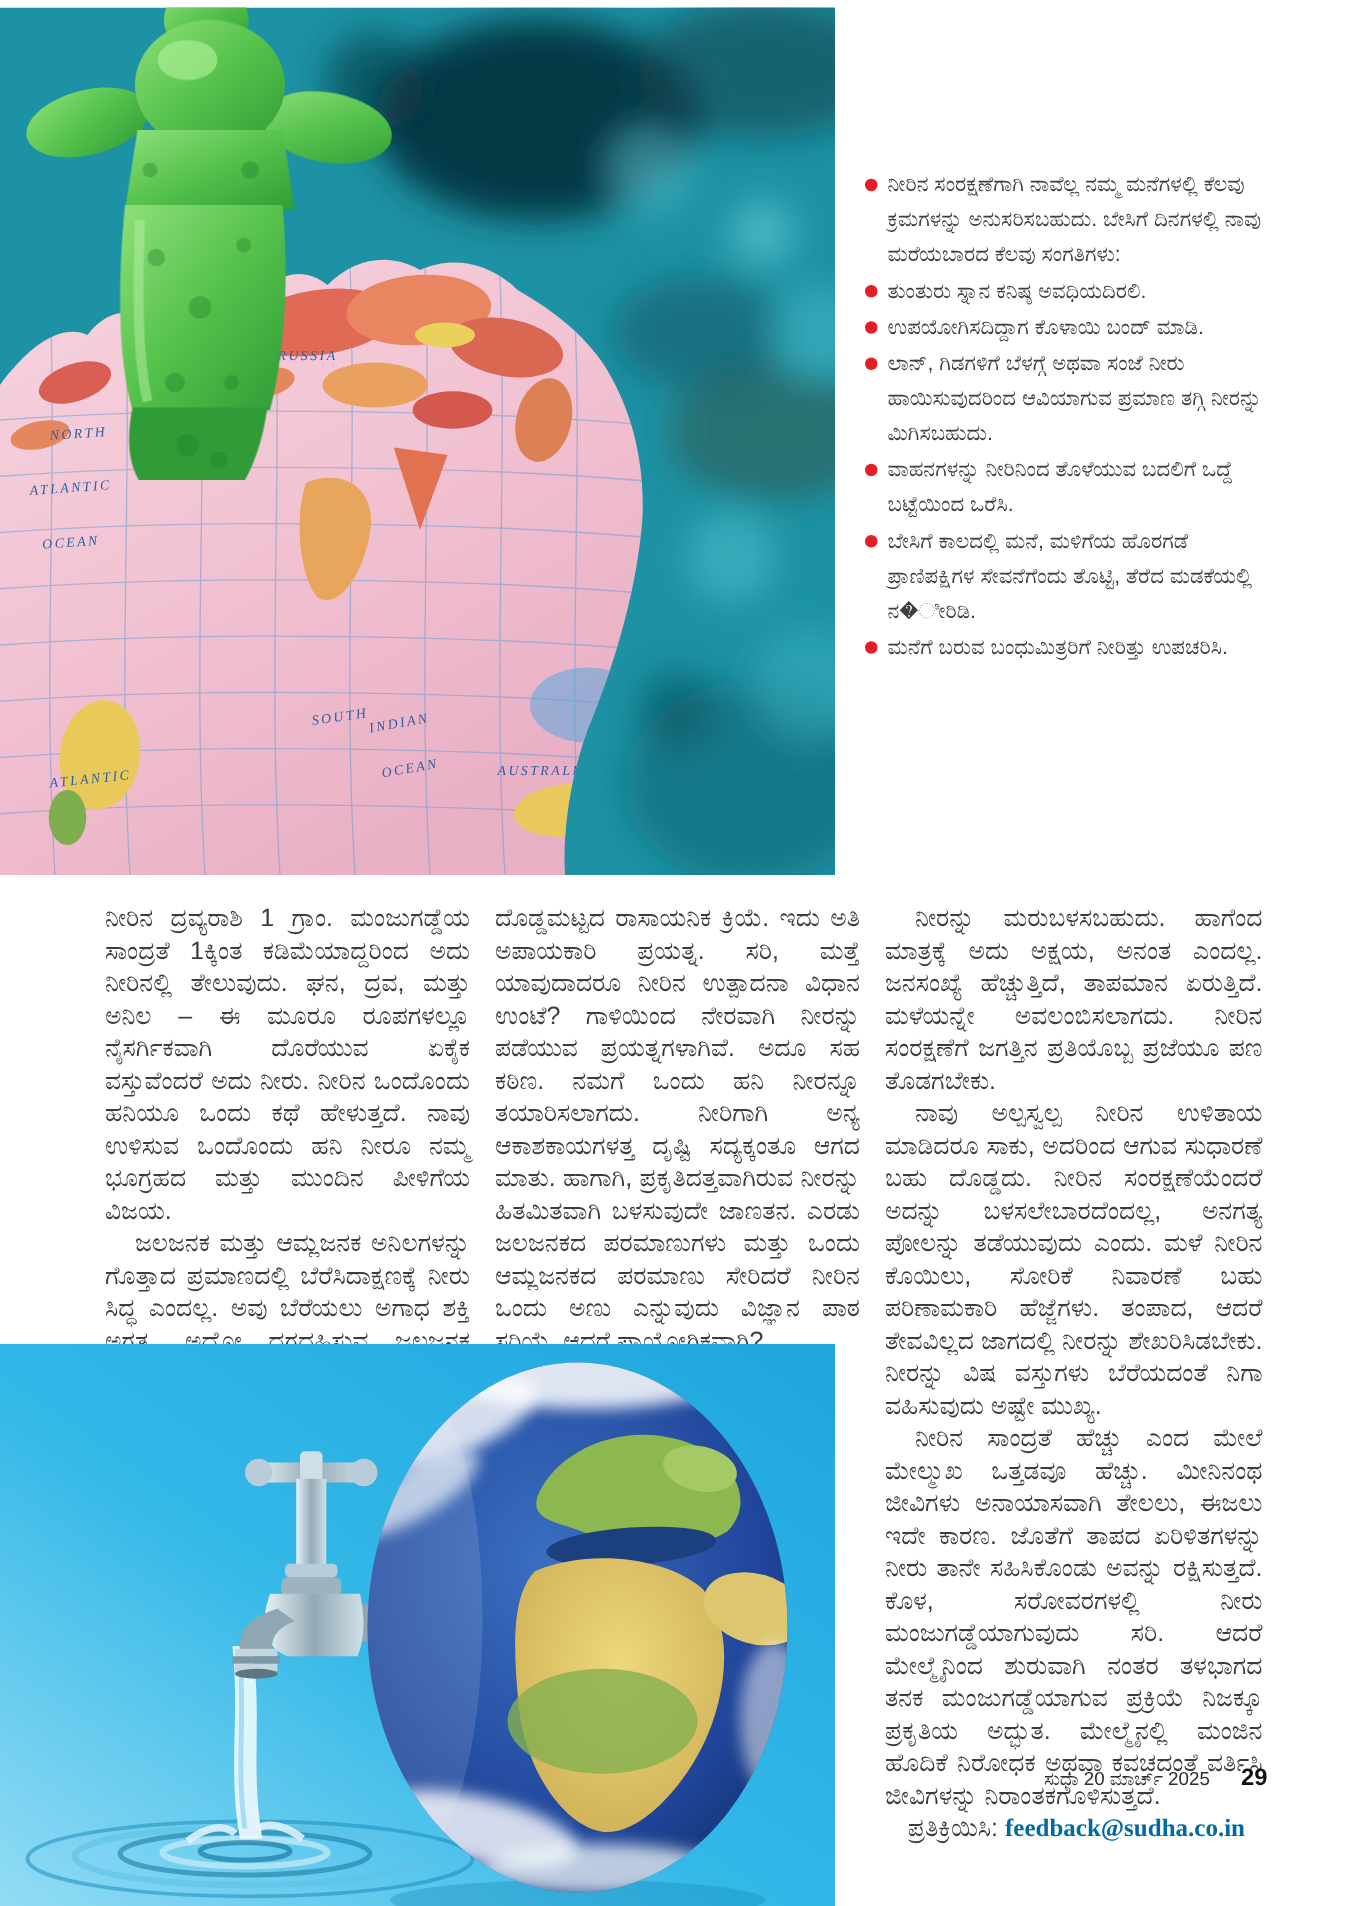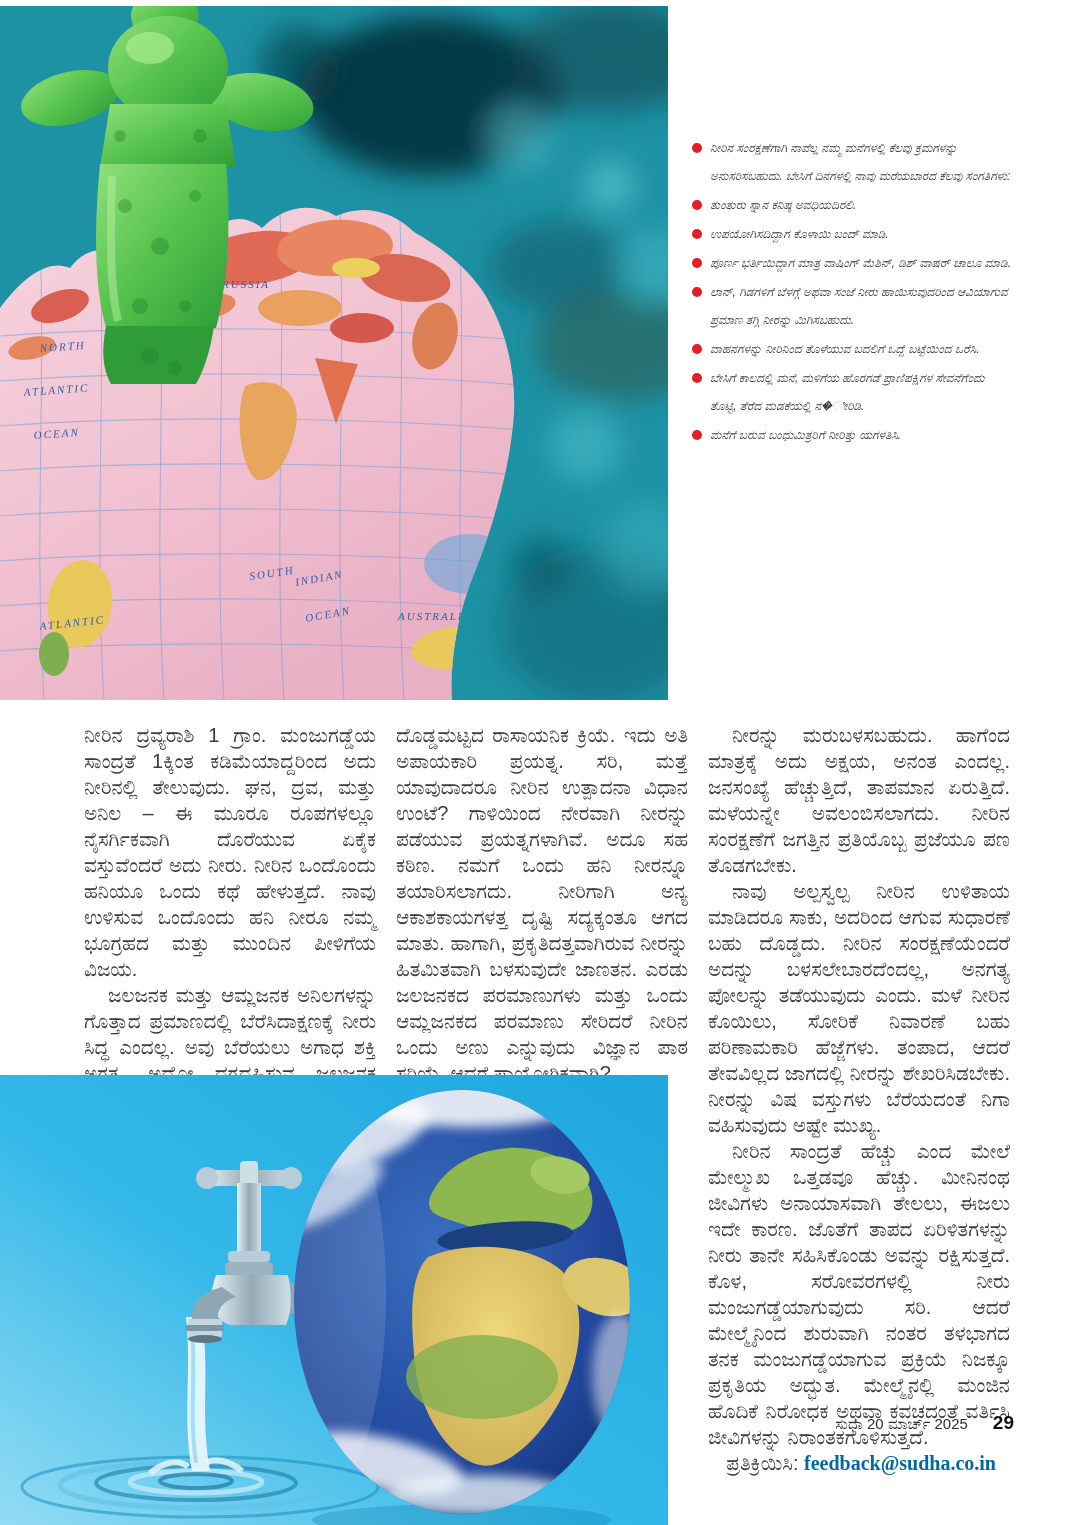--- a/index.html
+++ b/index.html
@@ -2,21 +2,21 @@
 <html><head>
 <meta charset="utf-8">
 <style>
   html,body{margin:0;padding:0;background:#888;}
   .page{position:relative;width:1078px;height:1525px;background:#ffffff;margin:0 auto;overflow:hidden;
         font-family:"Liberation Sans","DejaVu Sans",sans-serif;color:#3b3b3b;}
   
   .fig-top{position:absolute;left:0;top:6px;width:668px;height:694px;}
   .fig-top svg{display:block;width:100%;height:100%;}
   
-  .tips{position:absolute;left:692px;top:134px;width:322px;font-size:12px;line-height:28px;color:#3f3f3f;font-style:italic;}
+  .tips{position:absolute;left:692px;top:134px;width:322px;font-size:17px;line-height:28px;color:#3f3f3f;}
   .tip{display:flex;align-items:flex-start;margin:0 0 1px 0;}
   .tip .dot{flex:0 0 10px;width:10px;height:10px;border-radius:50%;background:#e31e25;margin:9px 8px 0 0;}
   .tip .txt{flex:1;}
   
   .columns{position:absolute;left:84px;top:722px;width:926px;display:flex;gap:20px;}
   .col{font-size:20px;line-height:26px;text-align:justify;color:#3c3c3c;}
   .col1,.col2{width:292px;}
   .col3{width:302px;}
   .col p{margin:0;}
   .col p.indent{text-indent:24px;}
@@ -172,37 +172,33 @@
     <div class="tip">
         <span class="dot"></span>
         <span class="txt">ತುಂತುರು ಸ್ನಾನ ಕನಿಷ್ಠ ಅವಧಿಯದಿರಲಿ.</span>
       </div>
     <div class="tip">
         <span class="dot"></span>
         <span class="txt">ಉಪಯೋಗಿಸದಿದ್ದಾಗ ಕೊಳಾಯಿ ಬಂದ್ ಮಾಡಿ.</span>
       </div>
     <div class="tip">
         <span class="dot"></span>
-        <span class="txt">ಪೂರ್ಣ ಭರ್ತಿಯಿದ್ದಾಗ ಮಾತ್ರ ವಾಷಿಂಗ್ ಮೆಶಿನ್, ಡಿಶ್ ವಾಷರ್ ಚಾಲೂ ಮಾಡಿ.</span>
-      </div>
-    <div class="tip">
-        <span class="dot"></span>
         <span class="txt">ಲಾನ್, ಗಿಡಗಳಿಗೆ ಬೆಳಗ್ಗೆ ಅಥವಾ ಸಂಜೆ ನೀರು ಹಾಯಿಸುವುದರಿಂದ ಆವಿಯಾಗುವ ಪ್ರಮಾಣ ತಗ್ಗಿ ನೀರನ್ನು ಮಿಗಿಸಬಹುದು.</span>
       </div>
     <div class="tip">
         <span class="dot"></span>
         <span class="txt">ವಾಹನಗಳನ್ನು ನೀರಿನಿಂದ ತೊಳೆಯುವ ಬದಲಿಗೆ ಒದ್ದೆ ಬಟ್ಟೆಯಿಂದ ಒರೆಸಿ.</span>
       </div>
     <div class="tip">
         <span class="dot"></span>
         <span class="txt">ಬೇಸಿಗೆ ಕಾಲದಲ್ಲಿ ಮನೆ, ಮಳಿಗೆಯ ಹೊರಗಡೆ ಪ್ರಾಣಿಪಕ್ಷಿಗಳ ಸೇವನೆಗೆಂದು ತೊಟ್ಟಿ, ತೆರೆದ ಮಡಕೆಯಲ್ಲಿ ನ�ೀರಿಡಿ.</span>
       </div>
     <div class="tip">
         <span class="dot"></span>
-        <span class="txt">ಮನೆಗೆ ಬರುವ ಬಂಧುಮಿತ್ರರಿಗೆ ನೀರಿತ್ತು ಯಗಳತಿಸಿ.</span>
+        <span class="txt">ಮನೆಗೆ ಬರುವ ಬಂಧುಮಿತ್ರರಿಗೆ ನೀರಿತ್ತು ಉಪಚರಿಸಿ.</span>
       </div>
   </div>
 
   <div class="columns">
     <div class="col col1">
       <p>ನೀರಿನ ದ್ರವ್ಯರಾಶಿ 1 ಗ್ರಾಂ. ಮಂಜುಗಡ್ಡೆಯ ಸಾಂದ್ರತೆ 1ಕ್ಕಿಂತ ಕಡಿಮೆಯಾದ್ದರಿಂದ ಅದು ನೀರಿನಲ್ಲಿ ತೇಲುವುದು. ಘನ, ದ್ರವ, ಮತ್ತು ಅನಿಲ – ಈ ಮೂರೂ ರೂಪಗಳಲ್ಲೂ ನೈಸರ್ಗಿಕವಾಗಿ ದೊರೆಯುವ ಏಕೈಕ ವಸ್ತುವೆಂದರೆ ಅದು ನೀರು. ನೀರಿನ ಒಂದೊಂದು ಹನಿಯೂ ಒಂದು ಕಥೆ ಹೇಳುತ್ತದೆ. ನಾವು ಉಳಿಸುವ ಒಂದೊಂದು ಹನಿ ನೀರೂ ನಮ್ಮ ಭೂಗ್ರಹದ ಮತ್ತು ಮುಂದಿನ ಪೀಳಿಗೆಯ ವಿಜಯ.</p>
       <p class="indent">ಜಲಜನಕ ಮತ್ತು ಆಮ್ಲಜನಕ ಅನಿಲಗಳನ್ನು ಗೊತ್ತಾದ ಪ್ರಮಾಣದಲ್ಲಿ ಬೆರೆಸಿದಾಕ್ಷಣಕ್ಕೆ ನೀರು ಸಿದ್ಧ ಎಂದಲ್ಲ. ಅವು ಬೆರೆಯಲು ಅಗಾಧ ಶಕ್ತಿ ಅಗತ್ಯ. ಅದೋ ಧಗದಹಿಸುವ ಜಲಜನಕ ಹಾಗೂ ಆಮ್ಲಜನಕದ ಭಾರೀ ಸ್ಫೋಟವನ್ನೊಳಗೊಂಡ</p>
     </div>
     <div class="col col2">
       <p>ದೊಡ್ಡಮಟ್ಟದ ರಾಸಾಯನಿಕ ಕ್ರಿಯೆ. ಇದು ಅತಿ ಅಪಾಯಕಾರಿ ಪ್ರಯತ್ನ. ಸರಿ, ಮತ್ತೆ ಯಾವುದಾದರೂ ನೀರಿನ ಉತ್ಪಾದನಾ ವಿಧಾನ ಉಂಟೆ? ಗಾಳಿಯಿಂದ ನೇರವಾಗಿ ನೀರನ್ನು ಪಡೆಯುವ ಪ್ರಯತ್ನಗಳಾಗಿವೆ. ಅದೂ ಸಹ ಕಠಿಣ. ನಮಗೆ ಒಂದು ಹನಿ ನೀರನ್ನೂ ತಯಾರಿಸಲಾಗದು. ನೀರಿಗಾಗಿ ಅನ್ಯ ಆಕಾಶಕಾಯಗಳತ್ತ ದೃಷ್ಟಿ ಸದ್ಯಕ್ಕಂತೂ ಆಗದ ಮಾತು. ಹಾಗಾಗಿ, ಪ್ರಕೃತಿದತ್ತವಾಗಿರುವ ನೀರನ್ನು ಹಿತಮಿತವಾಗಿ ಬಳಸುವುದೇ ಜಾಣತನ. ಎರಡು ಜಲಜನಕದ ಪರಮಾಣುಗಳು ಮತ್ತು ಒಂದು ಆಮ್ಲಜನಕದ ಪರಮಾಣು ಸೇರಿದರೆ ನೀರಿನ ಒಂದು ಅಣು ಎನ್ನುವುದು ವಿಜ್ಞಾನ ಪಾಠ ಸರಿಯೆ. ಆದರೆ ಪ್ರಾಯೋಗಿಕವಾಗಿ?</p>

